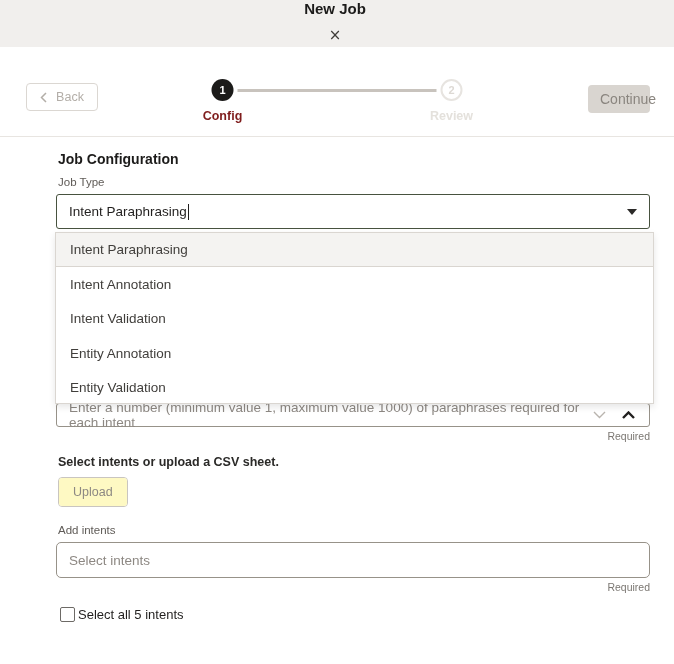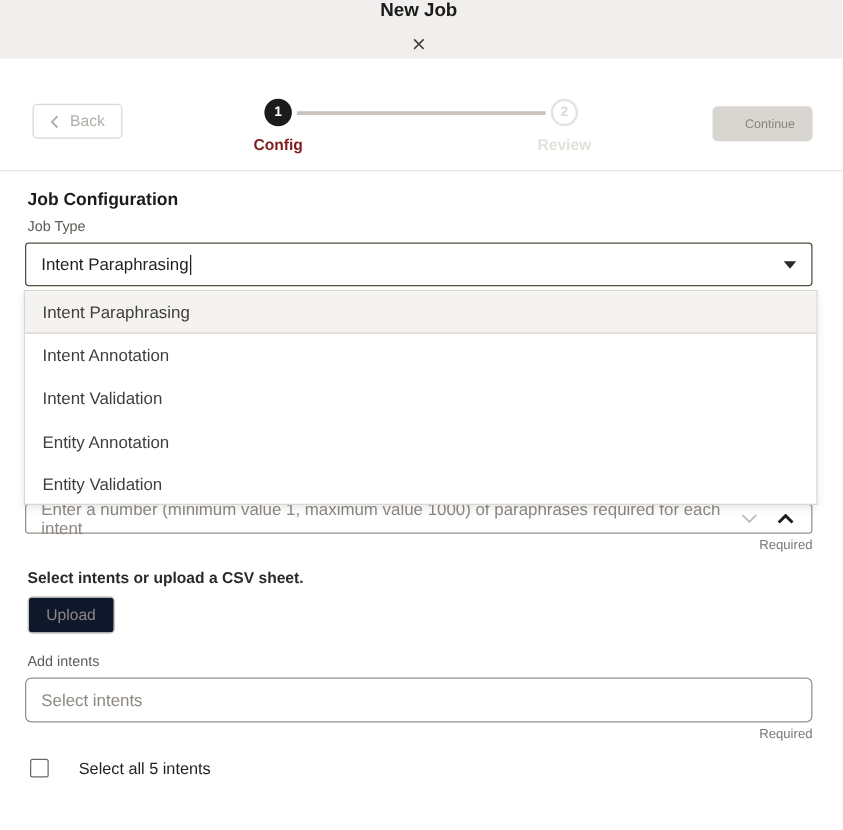--- a/index.html
+++ b/index.html
@@ -28,23 +28,23 @@
   .stepper { position:relative; height:90px; border-bottom:1px solid #e8e5e1; }
   .back-btn {
     position:absolute; left:26px; top:36px;
     width:72px; height:28px;
     background:#fff; border:1px solid #dbd7d2; border-radius:4px;
     display:flex; align-items:center; justify-content:center; gap:9px;
     font-size:12.5px; color:#b3aea8; cursor:default;
   }
   .continue-btn {
     position:absolute; right:24px; top:38px;
-    width:80px; height:28px;
+    width:62px; height:28px;
     background:#d9d5d0; border:none; border-radius:4px;
-    font-size:10px; color:#8a857f; cursor:default;padding-left:12px;
+    font-size:14px; color:#8a857f; cursor:default;padding-left:12px;
   }
   .train {
     position:absolute; top:32px; left:50%; transform:translateX(-50%);
     display:flex; align-items:flex-start;
   }
   .step { position:relative; width:22px; }
   .step-circle {
     width:22px; height:22px; border-radius:50%;
     display:flex; align-items:center; justify-content:center;
     font-size:11px; font-weight:bold;
@@ -54,21 +54,21 @@
     background:transparent; border:2px solid #e7e4e0; color:#ddd9d4;
   }
   .step-label {
     position:absolute; top:30px; left:50%; transform:translateX(-50%);
     white-space:nowrap; font-size:12.5px; font-weight:bold;
   }
   .step.active .step-label { color:#7f1d1d; }
   .step.disabled .step-label { color:#e4e1dc; }
   .connector { width:199px; height:3px; background:#c8c3bd; margin:10px 4px 0 4px; }
   
-  .main { padding:14px 24px 0 20px; }
+  .main { padding:14px 24px 0 20px;margin-left:36px; }
   .form-heading { font-size:14px; font-weight:bold; color:#1c1b1a; margin:0 0 9px 2px; }
   .field-label { font-size:11.5px; color:#5f5b57; margin:0 0 6px 2px; }
   
   .combo-wrap { position:relative; }
   .combobox {
     height:35px; border:1.5px solid #47523f; border-radius:3px;
     display:flex; align-items:center; padding:0 30px 0 12px;
     font-size:13.5px; color:#211f1e; background:#fff; cursor:text;
   }
   .text-caret {
@@ -105,30 +105,30 @@
   .section-label { font-size:12.5px; font-weight:bold; color:#2b2a28; margin:13px 0 0 2px; }
   
   .segmented {
     display:inline-flex; margin:8px 0 0 2px;
     border:1px solid #c9c5c0; border-radius:4px; overflow:hidden;
   }
   .seg-btn {
     height:28px; padding:0 14px; font-size:12.5px; border:none; cursor:pointer;
   }
   .seg-btn.selected { background:#fff; color:#211f1e; font-weight:bold; border-right:1px solid #c9c5c0; }
-  .seg-btn.unselected { background:#0f172a; color:#8d8883; }
+  .seg-btn.unselected { background:#fef9c3; color:#8d8883; }
   .add-intents-label { margin-top:17px; }
   .text-input {
     width:100%; height:36px; border:1px solid #979289; border-radius:5px;
     padding:12px 12px; font-size:13.5px; color:#0f172a; background:#fff;
     font-family:"Liberation Sans","DejaVu Sans",sans-serif; outline:none;
   }
   .text-input::placeholder { color:#8d8883; opacity:1; }
   
-  .checkbox-row { display:flex; align-items:center; gap:24px; margin:14px 0 0 4px; }
+  .checkbox-row { display:flex; align-items:center; gap:3px; margin:14px 0 0 4px; }
   .checkbox {
     width:15px; height:15px; border:1.5px solid #6d6a66; border-radius:2px;
     background:#fff; cursor:pointer; flex:none;
   }
   .checkbox-label { font-size:13px; color:#211f1e; cursor:pointer; }
   svg { display:block; }
 </style>
 </head>
 <body>
 

